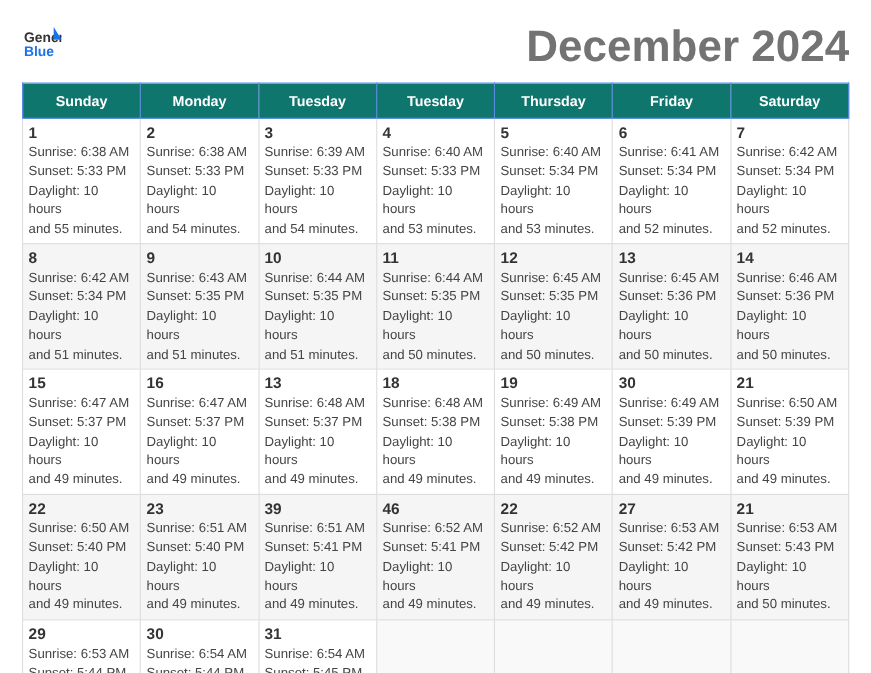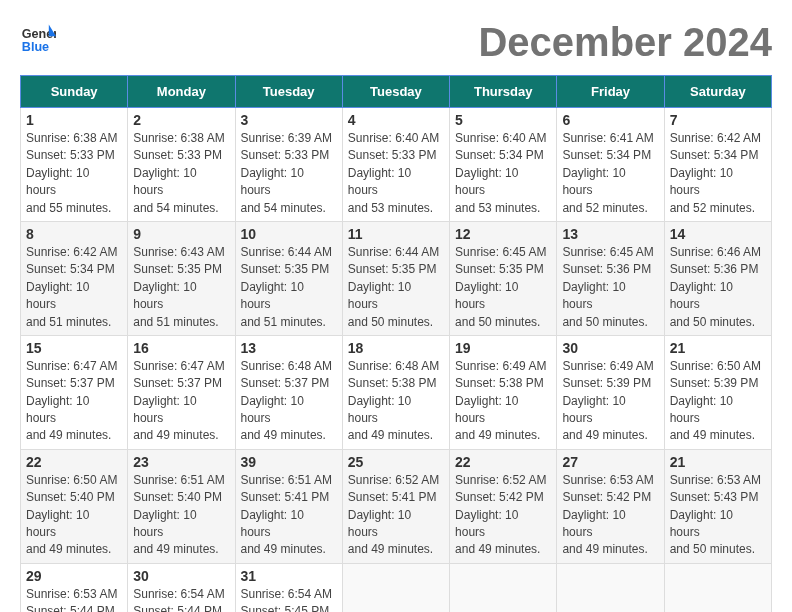--- a/index.html
+++ b/index.html
@@ -203,21 +203,21 @@
         </td>
         <td>
           <span class="day-number">23</span>
           <div class="day-info">Sunrise: 6:51 AM<br>Sunset: 5:40 PM<br>Daylight: 10 hours<br>and 49 minutes.</div>
         </td>
         <td>
           <span class="day-number">39</span>
           <div class="day-info">Sunrise: 6:51 AM<br>Sunset: 5:41 PM<br>Daylight: 10 hours<br>and 49 minutes.</div>
         </td>
         <td>
-          <span class="day-number">25</span>
+          <span class="day-number">46</span>
           <div class="day-info">Sunrise: 6:52 AM<br>Sunset: 5:41 PM<br>Daylight: 10 hours<br>and 49 minutes.</div>
         </td>
         <td>
           <span class="day-number">22</span>
           <div class="day-info">Sunrise: 6:52 AM<br>Sunset: 5:42 PM<br>Daylight: 10 hours<br>and 49 minutes.</div>
         </td>
         <td>
           <span class="day-number">27</span>
           <div class="day-info">Sunrise: 6:53 AM<br>Sunset: 5:42 PM<br>Daylight: 10 hours<br>and 49 minutes.</div>
         </td>

